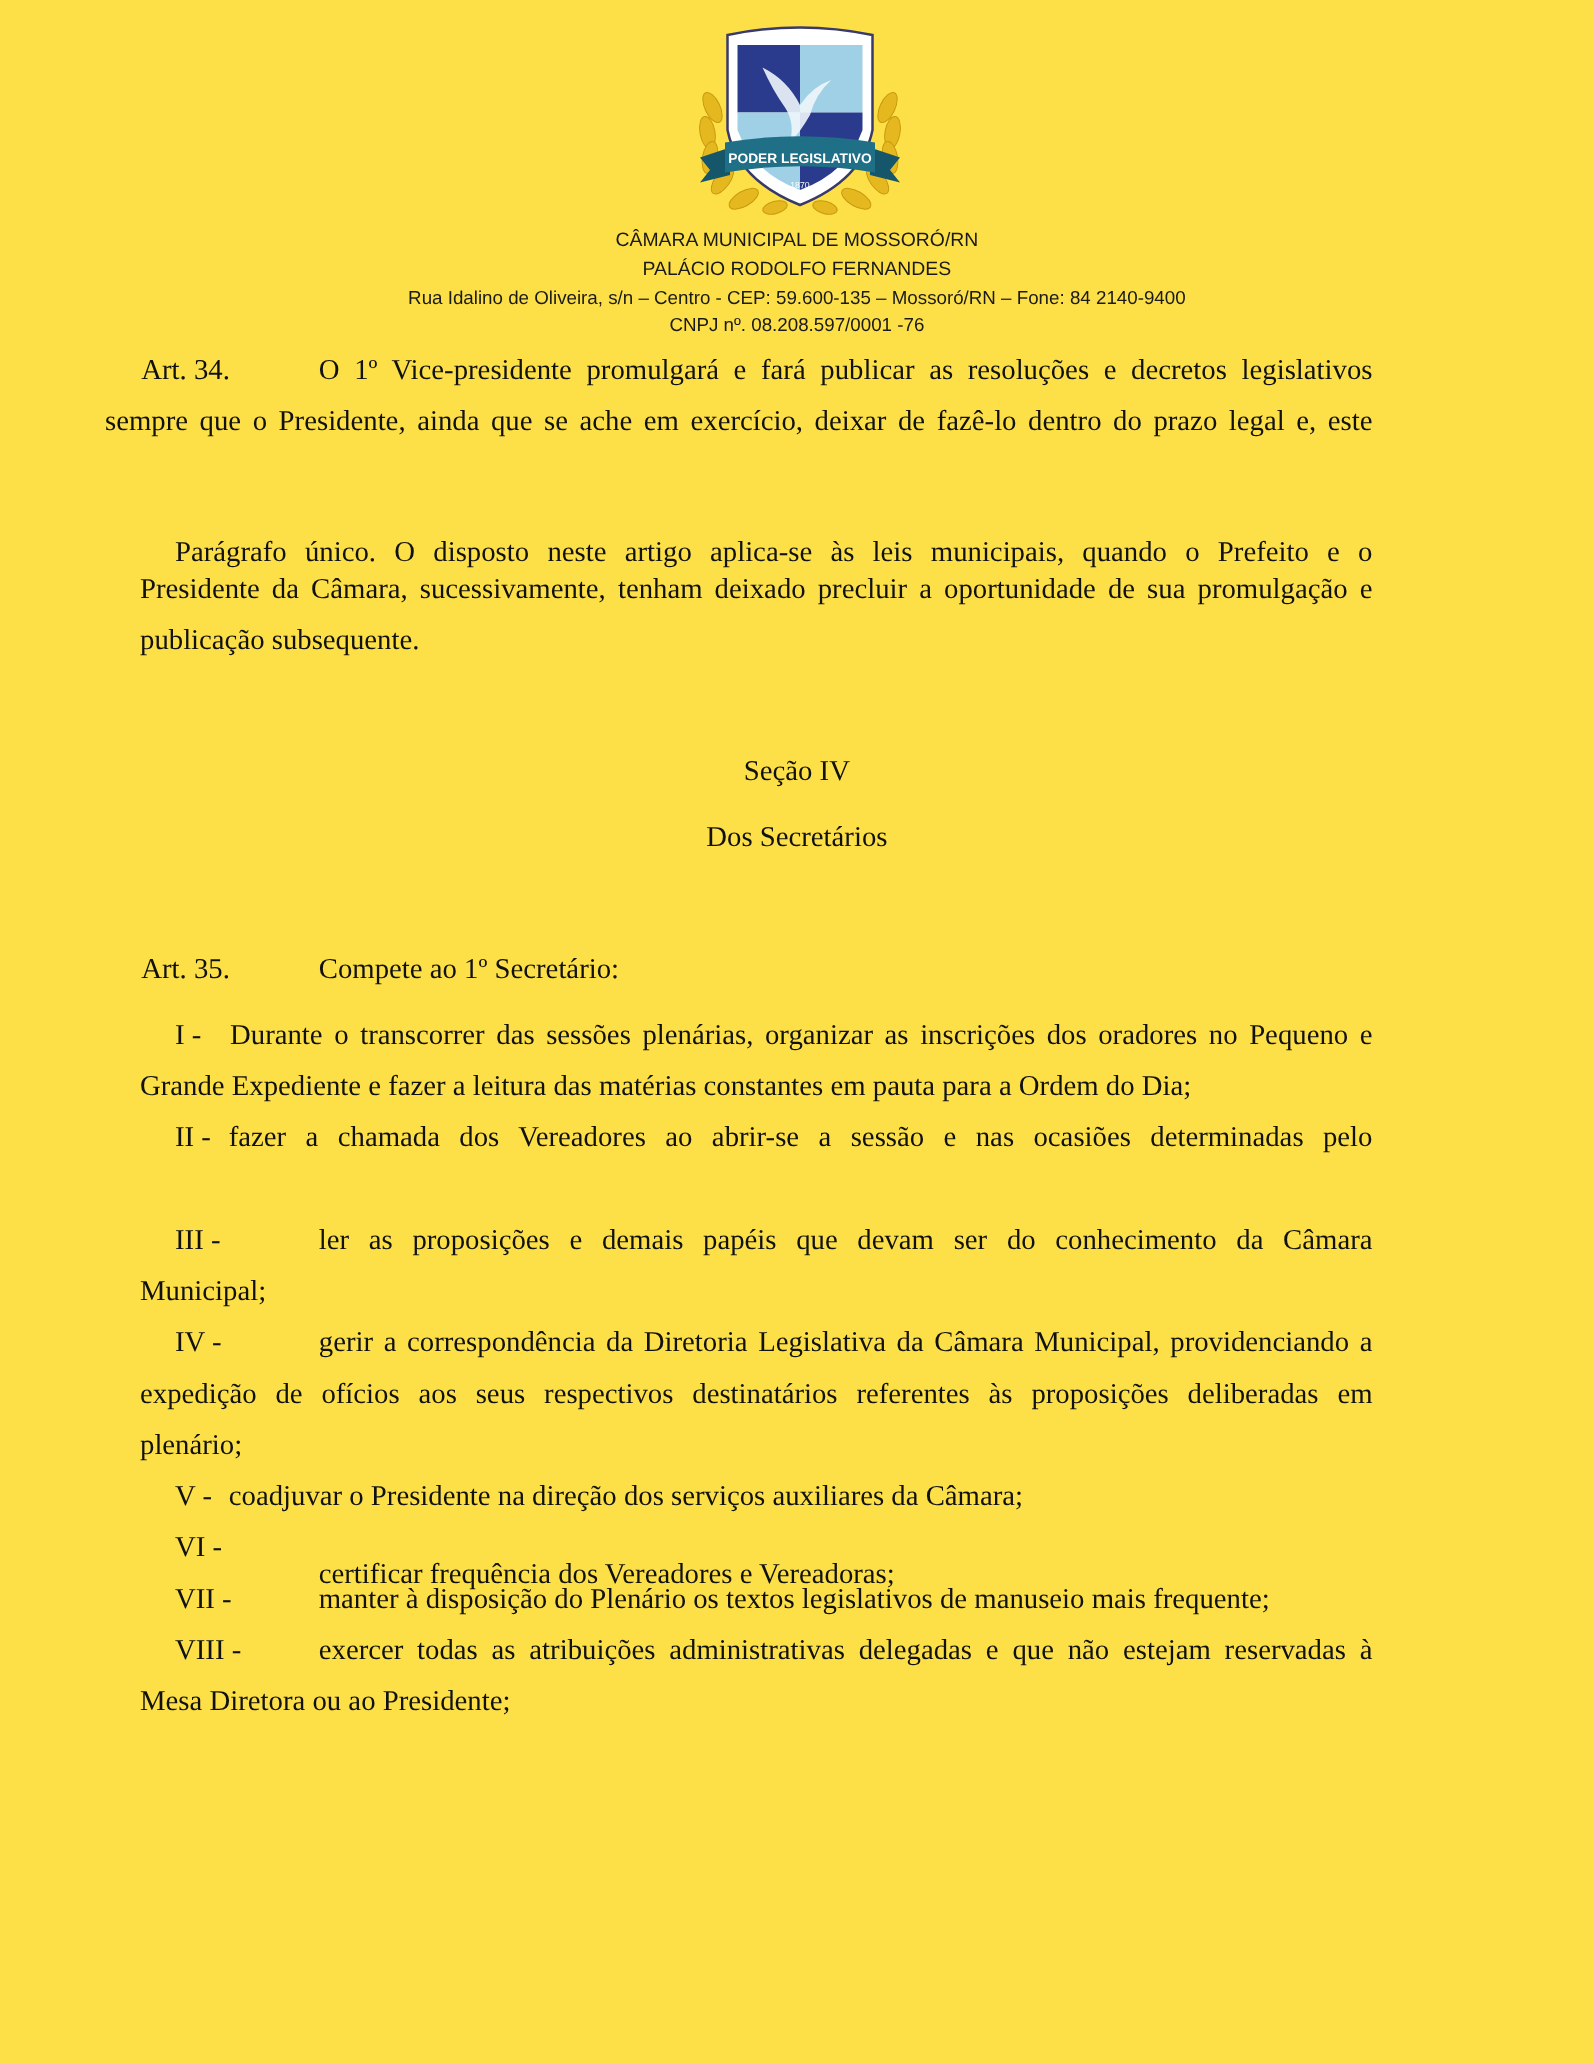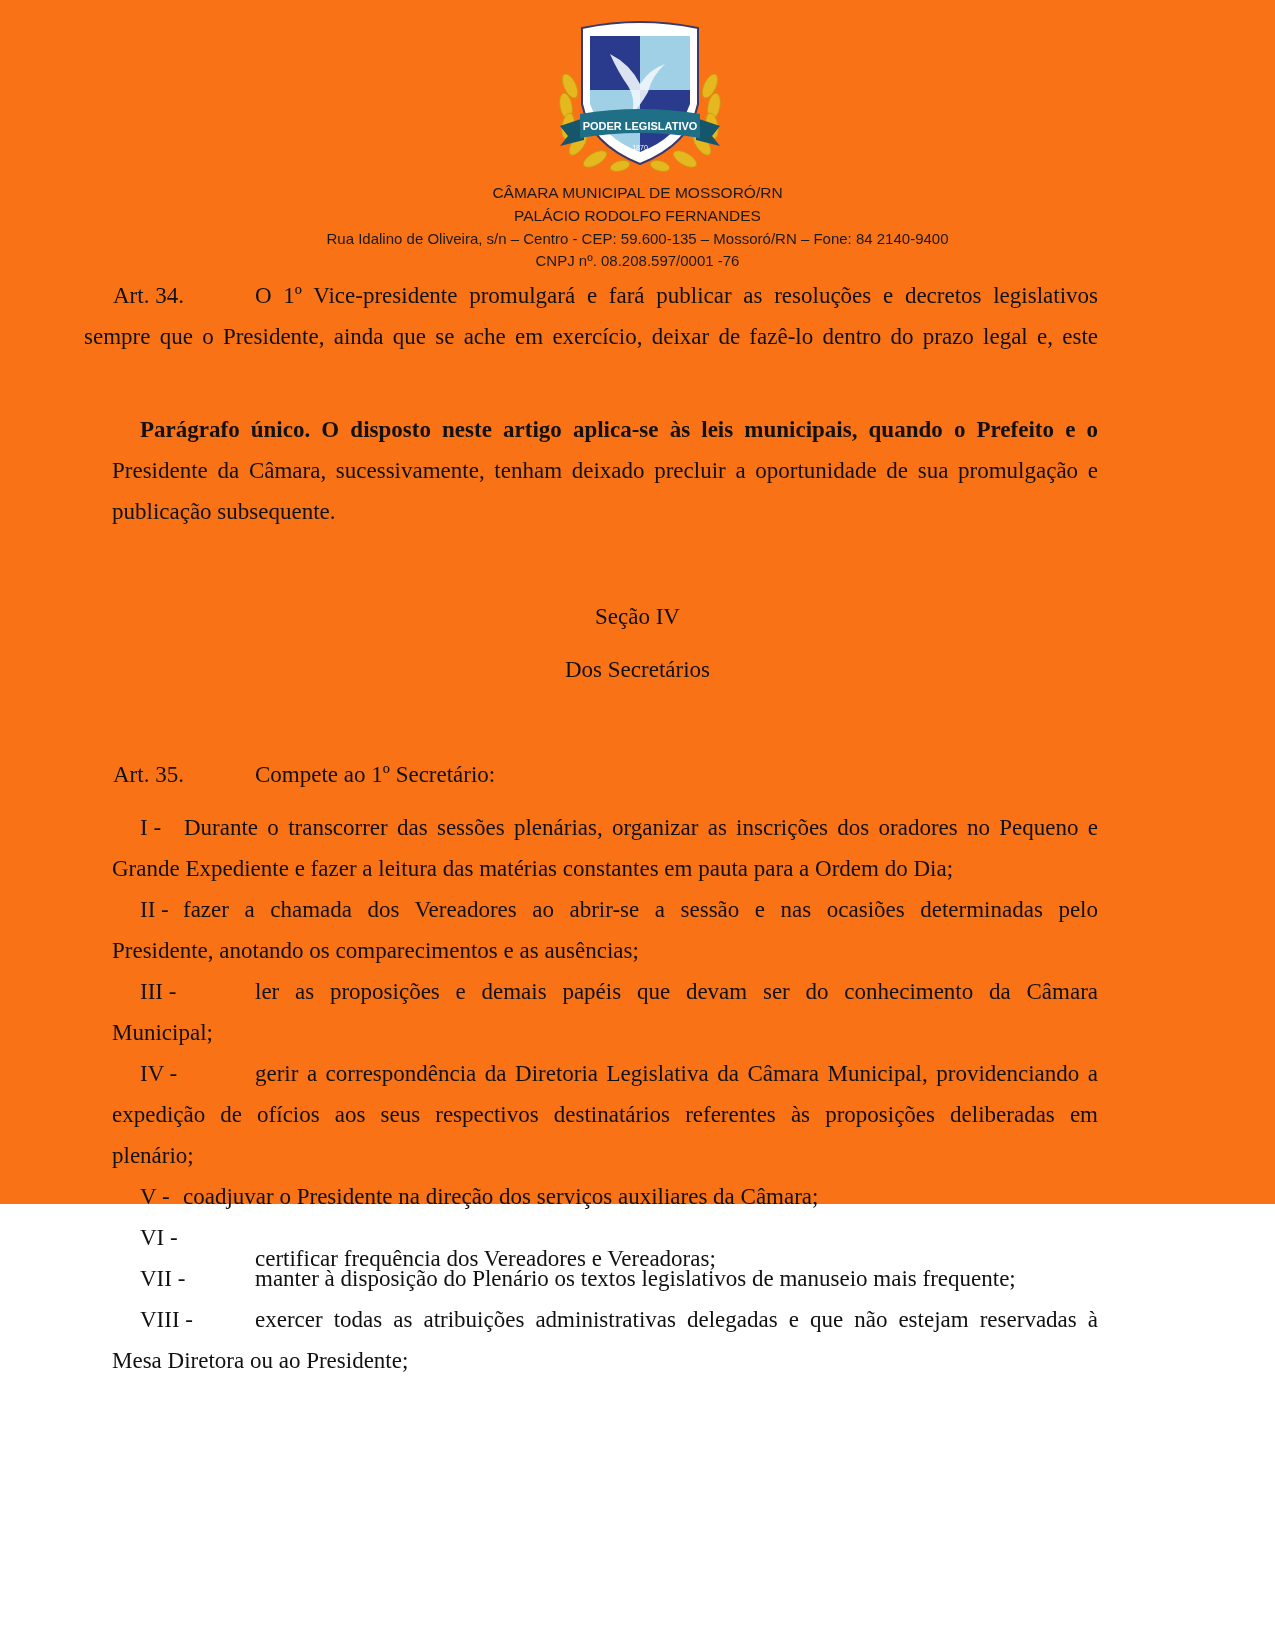--- a/index.html
+++ b/index.html
@@ -1,17 +1,17 @@
 <!DOCTYPE html>
 <html><head>
 <meta charset="utf-8">
 <style>
   html, body { margin: 0; padding: 0; background: #ffffff; }
   body { width: 1275px; height: 1651px; position: relative; overflow: hidden; color: #111111; }
-  .page { position: absolute; left: 0; top: 0; width: 1275px; height: 1204px; background: #f97316; }
+  .page { position: absolute; left: 0; top: 0; width: 1275px; height: 1651px; background: #fde047; }
 
   
   .logo { position: absolute; left: 540px; top: 14px; width: 200px; height: 162px; }
   .hdr { position: absolute; left: 0; width: 1275px; text-align: center;
          font-family: "Liberation Sans", "DejaVu Sans", sans-serif; font-weight: normal; color: #1a1a1a; }
   .hdr1 { top: 184px; font-size: 15.5px; }
   .hdr2 { top: 207px; font-size: 15.5px; }
   .hdr3 { top: 230px; font-size: 15px; }
   .hdr4 { top: 252px; font-size: 15px; }
 
@@ -62,37 +62,36 @@
 
   <div class="hdr hdr1">CÂMARA MUNICIPAL DE MOSSORÓ/RN</div>
   <div class="hdr hdr2">PALÁCIO RODOLFO FERNANDES</div>
   <div class="hdr hdr3">Rua Idalino de Oliveira, s/n – Centro - CEP: 59.600-135 – Mossoró/RN – Fone: 84 2140-9400</div>
   <div class="hdr hdr4">CNPJ nº.  08.208.597/0001 -76</div>
 
   <div class="t" style="left:113px; top:274px;">Art. 34.</div>
   <div class="t j" style="left:255px; top:274px; width:843px;">O 1º Vice-presidente promulgará e fará publicar as resoluções e decretos legislativos</div>
   <div class="t j" style="left:84px; top:315px; width:1014px;">sempre que o Presidente, ainda que se ache em exercício, deixar de fazê-lo dentro do prazo legal e, este</div>
 
-  <div class="t j" style="left:140px; top:408px; width:958px;font-weight:bold;">Parágrafo único. O disposto neste artigo aplica-se às leis municipais, quando o Prefeito e o</div>
+  <div class="t j" style="left:140px; top:420px; width:958px;">Parágrafo único. O disposto neste artigo aplica-se às leis municipais, quando o Prefeito e o</div>
   <div class="t j" style="left:112px; top:449px; width:986px;">Presidente da Câmara, sucessivamente, tenham deixado precluir a oportunidade de sua promulgação e</div>
   <div class="t" style="left:112px; top:490px;">publicação subsequente.</div>
 
   <div class="center" style="top:604px;">Seção IV</div>
   <div class="center" style="top:657px;">Dos Secretários</div>
 
   <div class="t" style="left:113px; top:753px;">Art. 35.</div>
   <div class="t" style="left:255px; top:753px;">Compete ao 1º Secretário:</div>
 
   <div class="t" style="left:140px; top:806px;">I -</div>
   <div class="t j" style="left:184px; top:806px; width:914px;">Durante o transcorrer das sessões plenárias, organizar as inscrições dos oradores no Pequeno e</div>
   <div class="t" style="left:112px; top:847px;">Grande Expediente e fazer a leitura das matérias constantes em pauta para a Ordem do Dia;</div>
 
   <div class="t" style="left:140px; top:888px;">II -</div>
   <div class="t j" style="left:183px; top:888px; width:915px;">fazer a chamada dos Vereadores ao abrir-se a sessão e nas ocasiões determinadas pelo</div>
-  <div class="t" style="left:112px; top:929px;">Presidente, anotando os comparecimentos e as ausências;</div>
 
   <div class="t" style="left:140px; top:970px;text-align:center;">III -</div>
   <div class="t j" style="left:255px; top:970px; width:843px;">ler as proposições e demais papéis que devam ser do conhecimento da Câmara</div>
   <div class="t" style="left:112px; top:1011px;">Municipal;</div>
 
   <div class="t" style="left:140px; top:1052px;">IV -</div>
   <div class="t j" style="left:112px; top:1093px; width:986px;">expedição de ofícios aos seus respectivos destinatários referentes às proposições deliberadas em</div>
   <div class="t j" style="left:255px; top:1052px; width:843px;">gerir a correspondência da Diretoria Legislativa da Câmara Municipal, providenciando a</div>
   <div class="t" style="left:112px; top:1134px;">plenário;</div>
 

